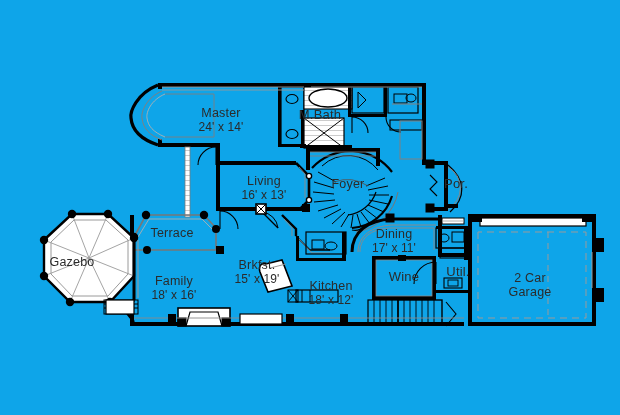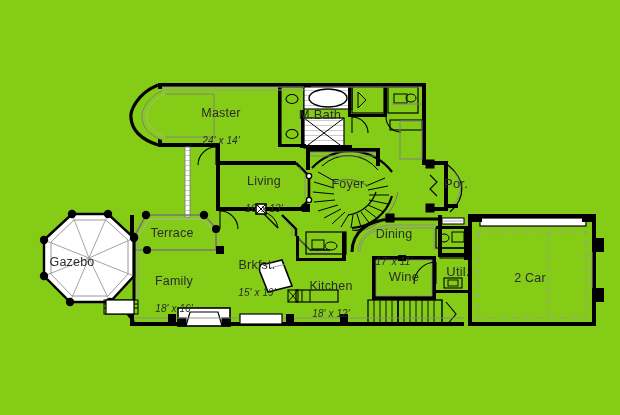--- a/index.html
+++ b/index.html
@@ -4,21 +4,21 @@
 <style>
   html, body {
     margin: 0;
     padding: 0;
     background: #ffffff;
   }
   #plan-root {
     position: relative;
     width: 620px;
     height: 415px;
-    background: #84cc16;
+    background: #0ea5e9;
     font-family: "Liberation Sans", sans-serif;
     overflow: hidden;
   }
   #plan-svg {
     position: absolute;
     left: 0;
     top: 0;
     width: 620px;
     height: 415px;
   }
@@ -31,24 +31,23 @@
     pointer-events: none;
     font-family: "Liberation Sans", sans-serif;
   }
   .room-name {
     display: block;
     font-size: 12.5px;
     letter-spacing: 0.2px;
   }
   .room-dims {
     display: block;
-    font-size: 10px;
+    font-size: 12px;
     letter-spacing: 0.1px;
-    margin-top: 15px;
-    font-style: italic;
+    margin-top: 1px;
   }
   .lbl-small .room-name { font-size: 13px; }
 </style>
 </head>
 <body>
 
 <div id="plan-root">
 
   <svg id="plan-svg" viewBox="0 0 620 415">
     <defs>
@@ -490,15 +489,16 @@
   <div class="room-label lbl-small" style="left:8px; top:0; width:56px; transform:translate(368px,270px);">
     <span class="room-name">Wine</span>
   </div>
 
   <div class="room-label lbl-small" style="left:0; top:0; width:46px; transform:translate(435px,265px);">
     <span class="room-name">Util.</span>
   </div>
 
   <div class="room-label" style="left:0; top:0; width:80px; transform:translate(490px,271px);">
     <span class="room-name">2 Car</span>
+    <span class="room-name">Garage</span>
   </div>
 
 </div>
 
 </body></html>

